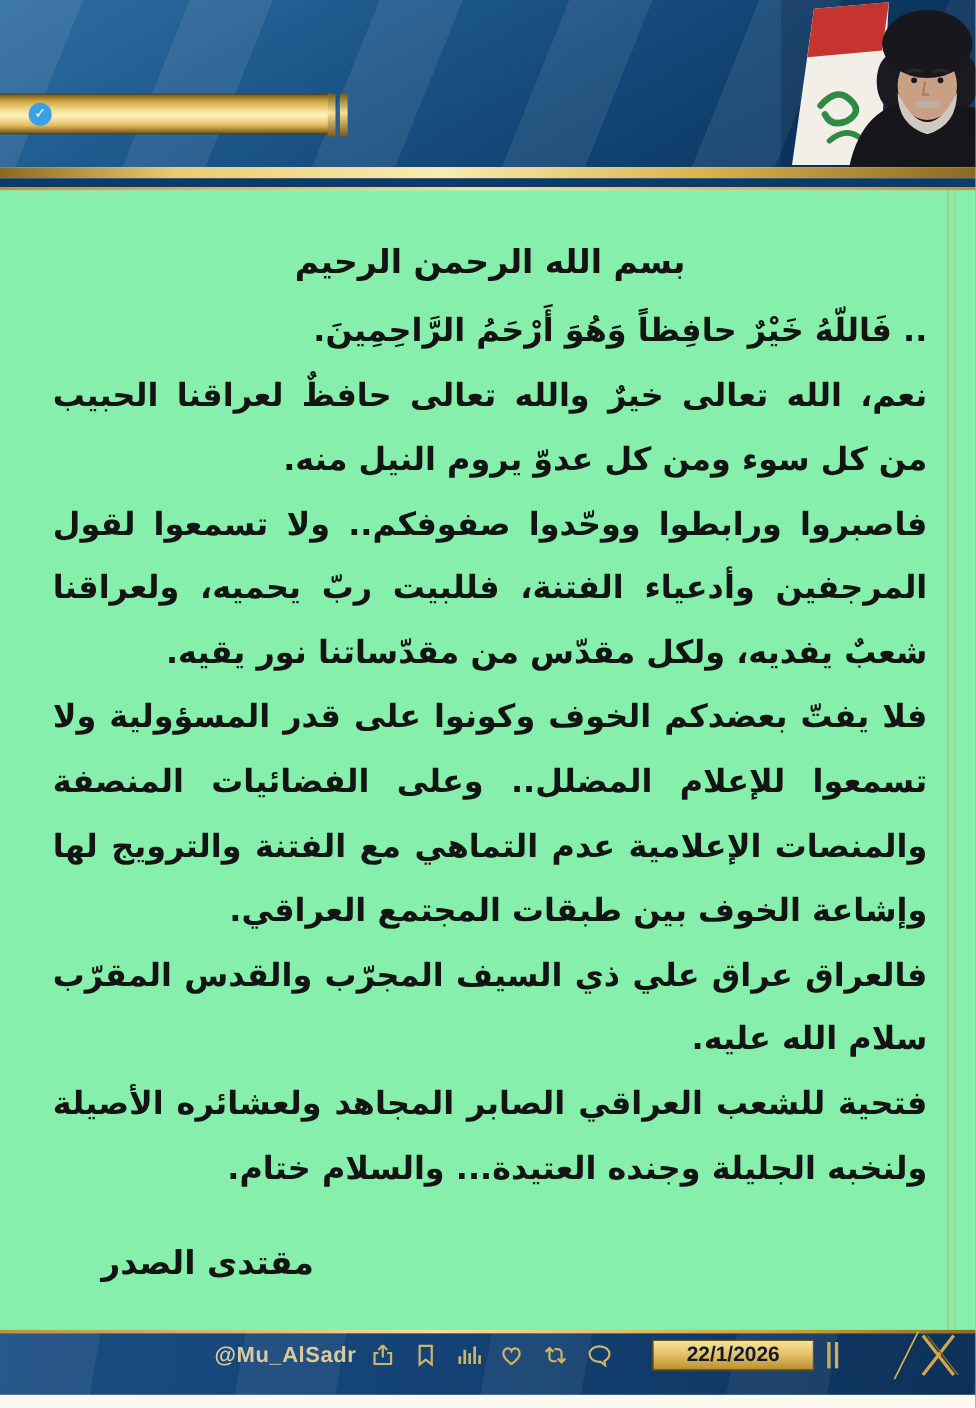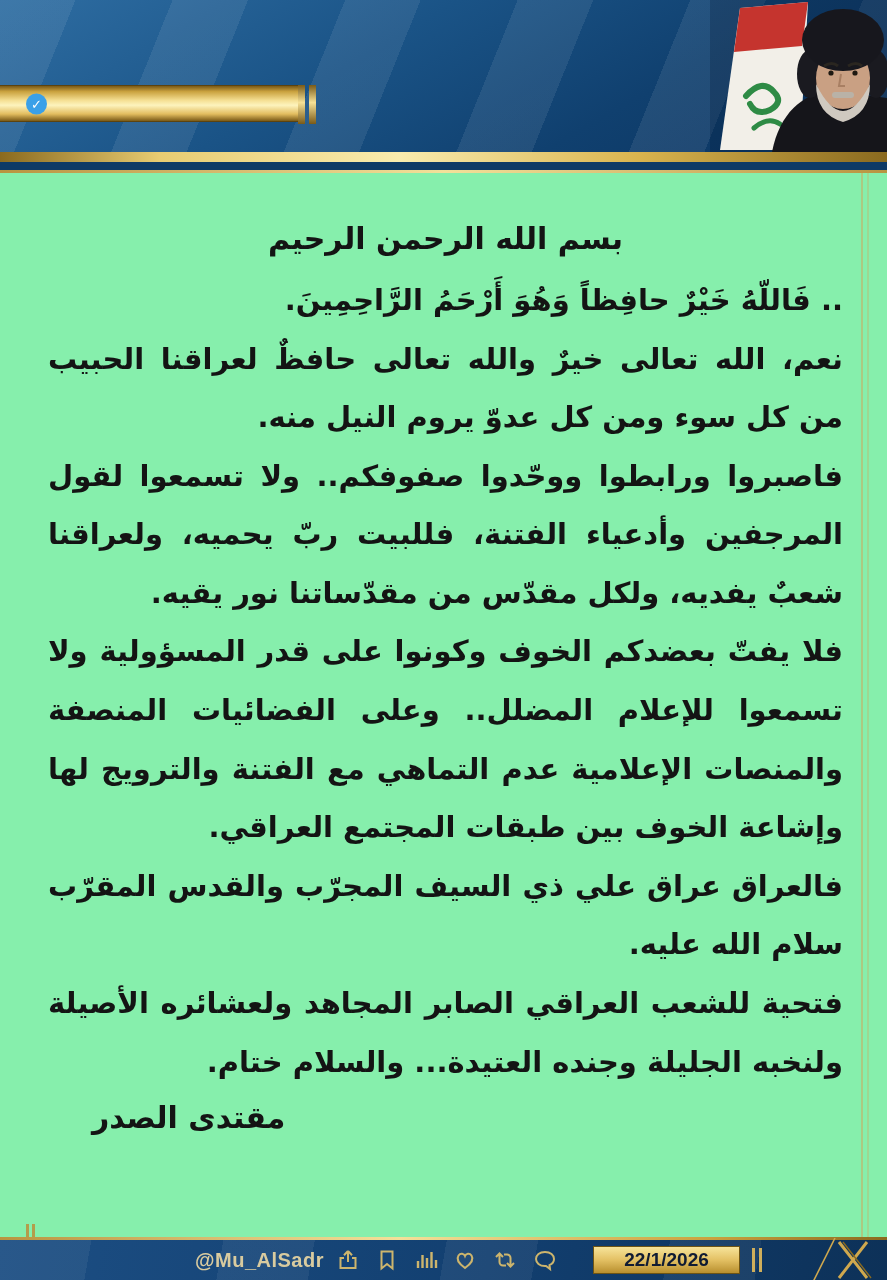--- a/index.html
+++ b/index.html
@@ -72,27 +72,27 @@
     margin:16px 0 8px 0;
   }
   .para {
     text-align:justify; font-weight:bold; font-size:29px; line-height:2.02;
   }
   .hashtag {
     color:#1878be; font-weight:bold; font-size:29px; line-height:2.02;
     text-align:right; cursor:pointer;
   }
   .signature {
-    direction:rtl; text-align:left; padding-left:44px; margin-top:9px;
+    direction:rtl; text-align:left; padding-left:44px; margin-top:40px;
     font-weight:bold; font-size:30px;
   }
 
   
   .footer {
-    position:absolute; bottom:0; left:0; width:887px; height:40px;
+    position:absolute; bottom:12px; left:0; width:887px; height:56px;
     background:
       repeating-linear-gradient(100deg, rgba(255,255,255,0.06) 0 90px, rgba(255,255,255,0) 90px 220px),
       linear-gradient(100deg,#1c4e83 0%,#123f70 55%,#0d3158 100%);
     z-index:5;
   }
   .footer::before {
     content:""; position:absolute; top:-3px; left:0; width:100%; height:3px;
     background:linear-gradient(90deg,#b89440,#f3e09a 45%,#caa23f 80%,#8a6a1f);
   }
   .handle {

